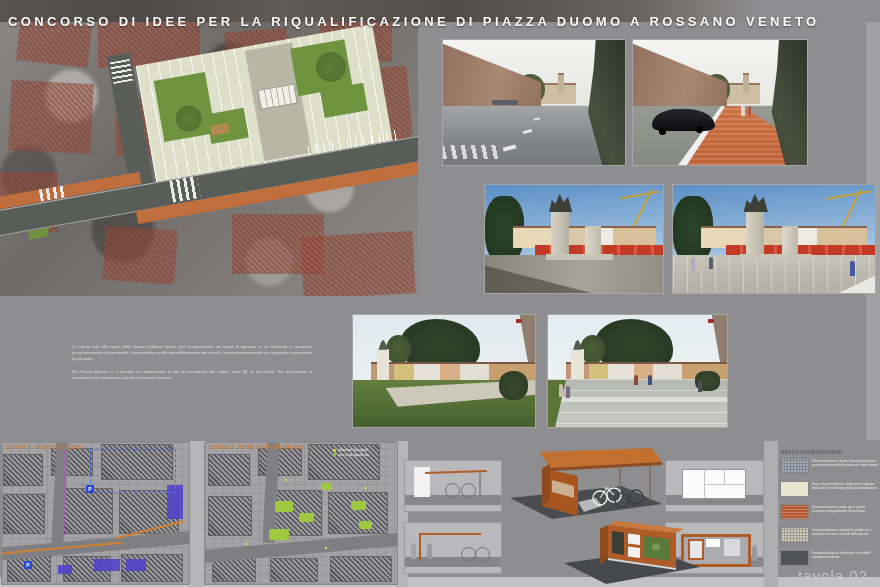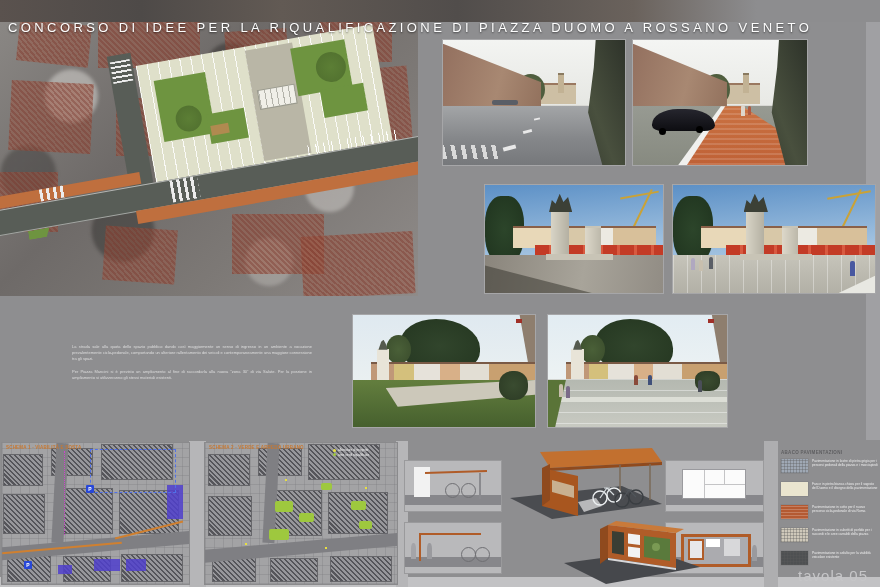--- a/index.html
+++ b/index.html
@@ -3,21 +3,21 @@
 <meta charset="utf-8">
 <style>
   html,body{margin:0;padding:0;background:#5a5a5c;}
   #poster{position:relative;width:880px;height:587px;background:#8e8e90;overflow:hidden;
           font-family:"Liberation Sans",sans-serif;}
   .abs{position:absolute;}
   .ph{position:absolute;overflow:hidden;box-shadow:0 0 0 1px #a6a6a8;}
   
   #titlebar{position:absolute;left:0;top:0;width:880px;height:22px;
     background:linear-gradient(90deg,#5a524e 0%,#4e4a48 16%,#625a54 32%,#514d4b 52%,#6a625c 72%,#8d8d8f 86%,#8d8d8f 100%);}
-  #titlebar h1{margin:0;padding:20px 0 0 8px;font-size:13px;font-weight:normal;color:#fdfdfd;
+  #titlebar h1{margin:0;padding:14px 0 0 8px;font-size:13px;font-weight:bold;color:#fdfdfd;
     letter-spacing:3.4px;white-space:nowrap;text-shadow:0 1px 2px rgba(0,0,0,.55);}
   
   .mot{position:absolute;filter:blur(1.5px);}
   .redb{position:absolute;background:rgba(158,82,60,.48);
     background-image:repeating-linear-gradient(45deg,rgba(120,50,40,.35) 0 2px,transparent 2px 4px);}
   
   .proad{background:#585d57;}
   .pgreen{background:#6e9440;}
   .porange{background:#bf6f3e;}
   
@@ -350,15 +350,15 @@
     <div class="lrow">
       <span class="sw tex" style="background-color: rgb(206, 200, 186);"></span>
       <span class="ltxt">Pavimentazione in cubetti di porfido per i raccordi e le aree carrabili della piazza</span>
     </div>
     <div class="lrow">
       <span class="sw tex" style="background-color: rgb(78, 80, 82);"></span>
       <span class="ltxt">Pavimentazione in asfalto per la viabilità veicolare esistente</span>
     </div>
   </div>
 
-  <div id="tavola">tavola 05</div>
+  <div id="tavola">tavola 02</div>
 
 </div>
 
 </body></html>

